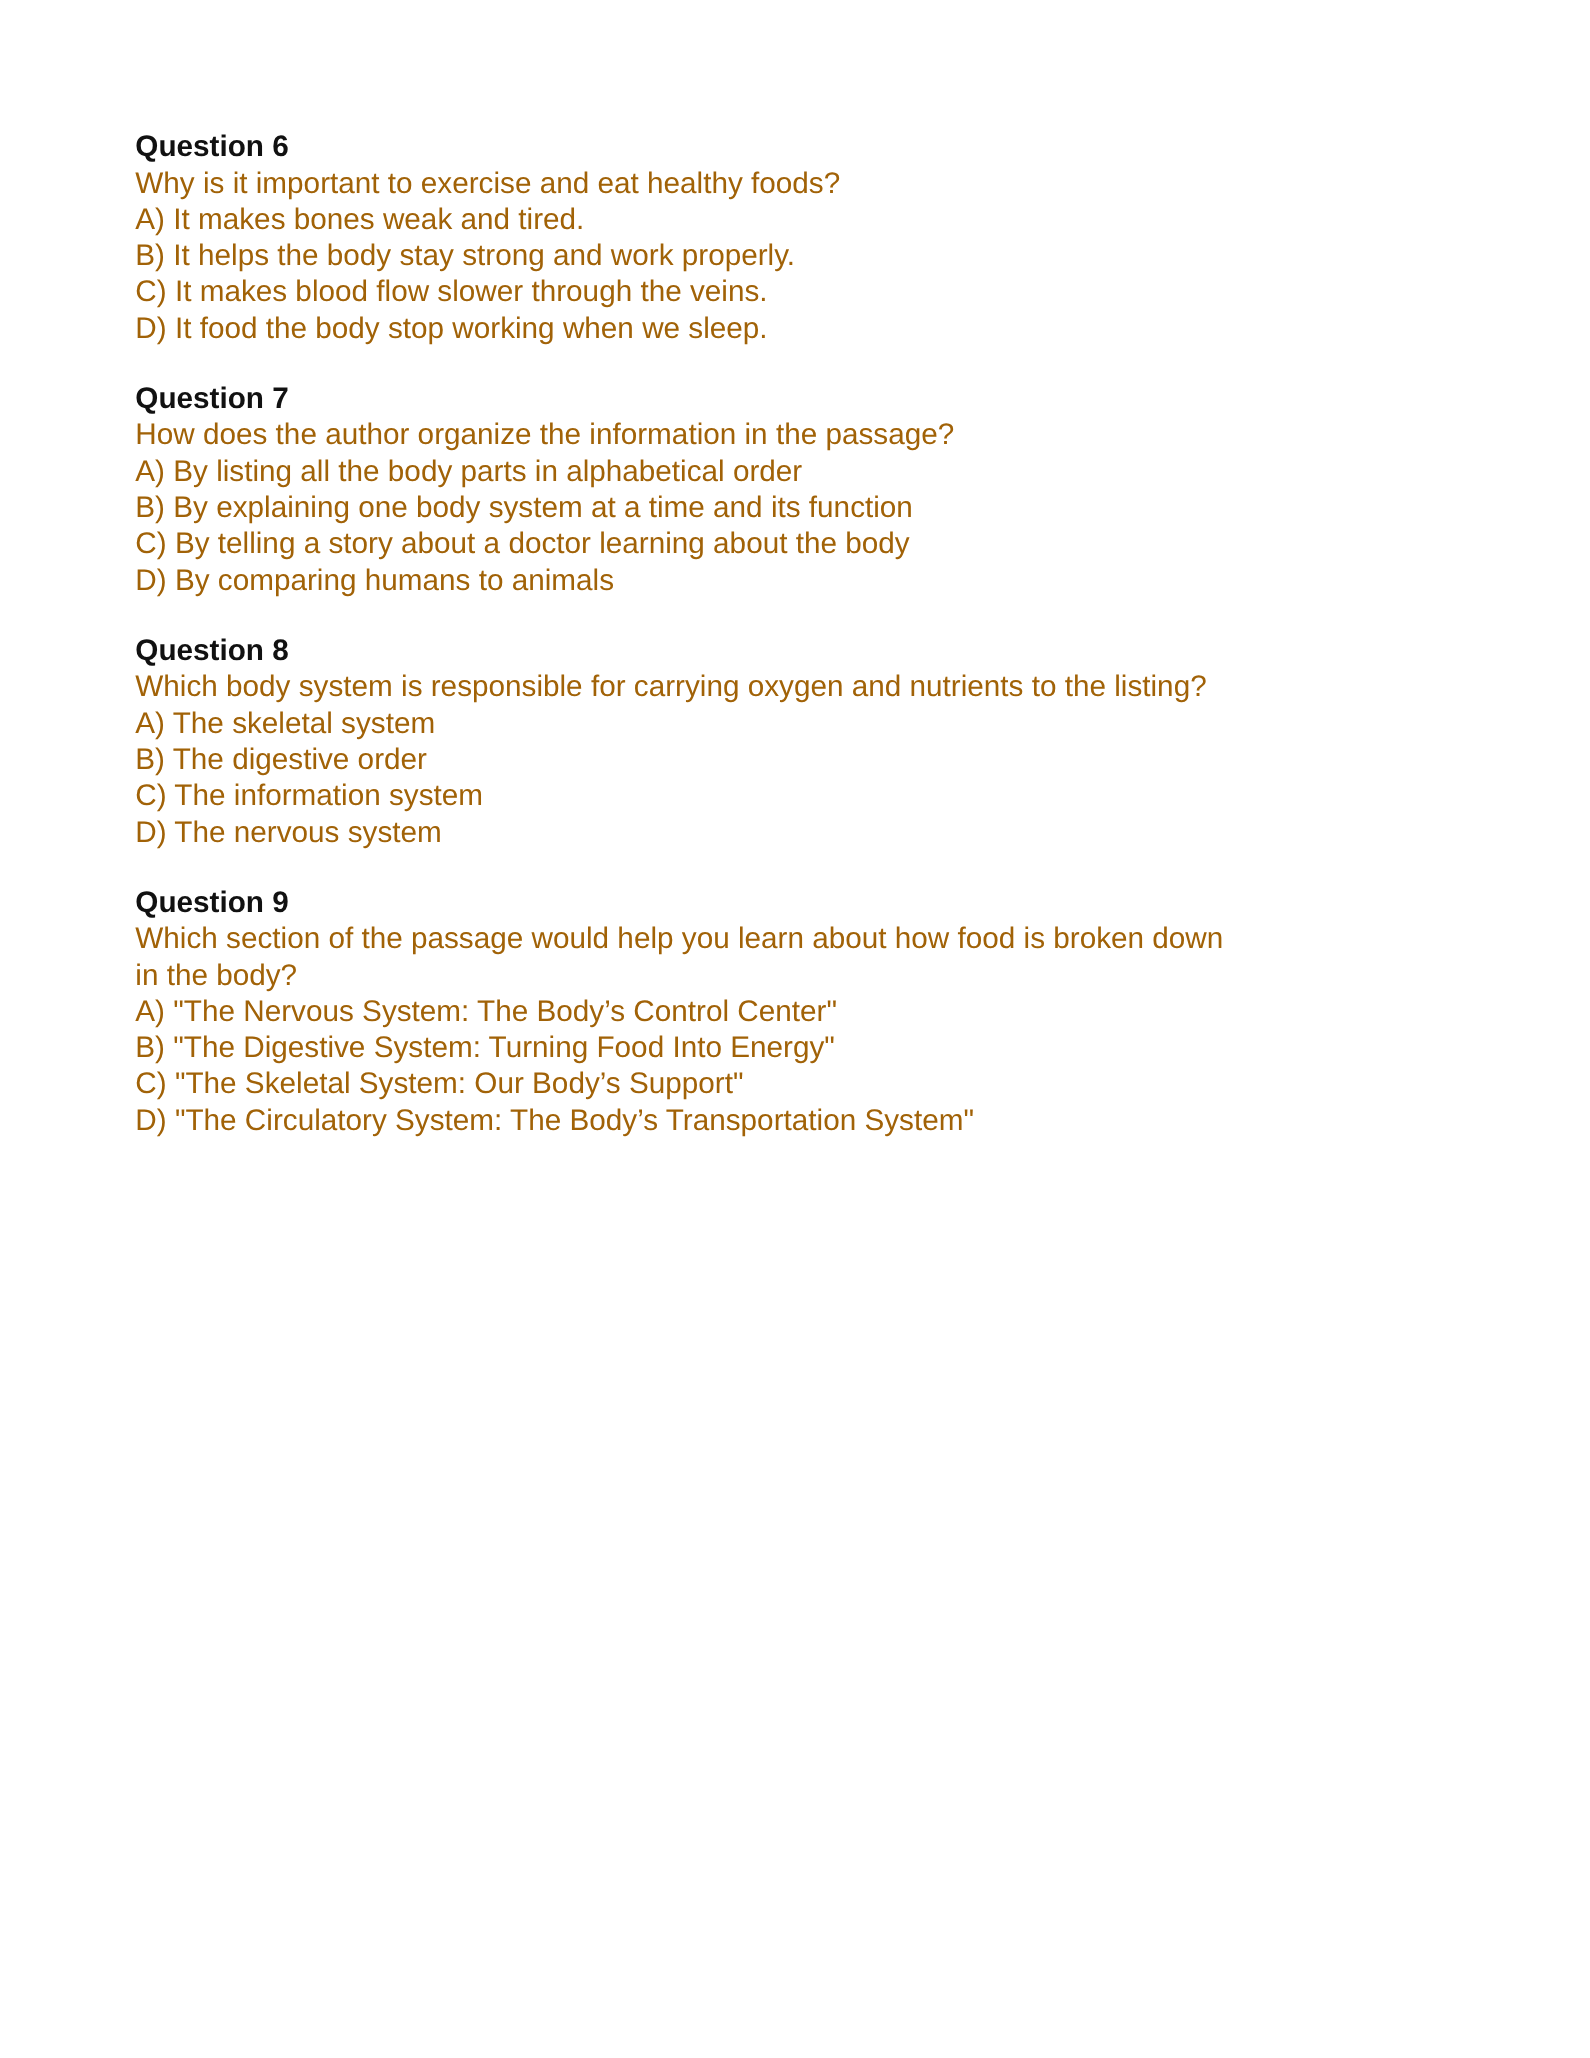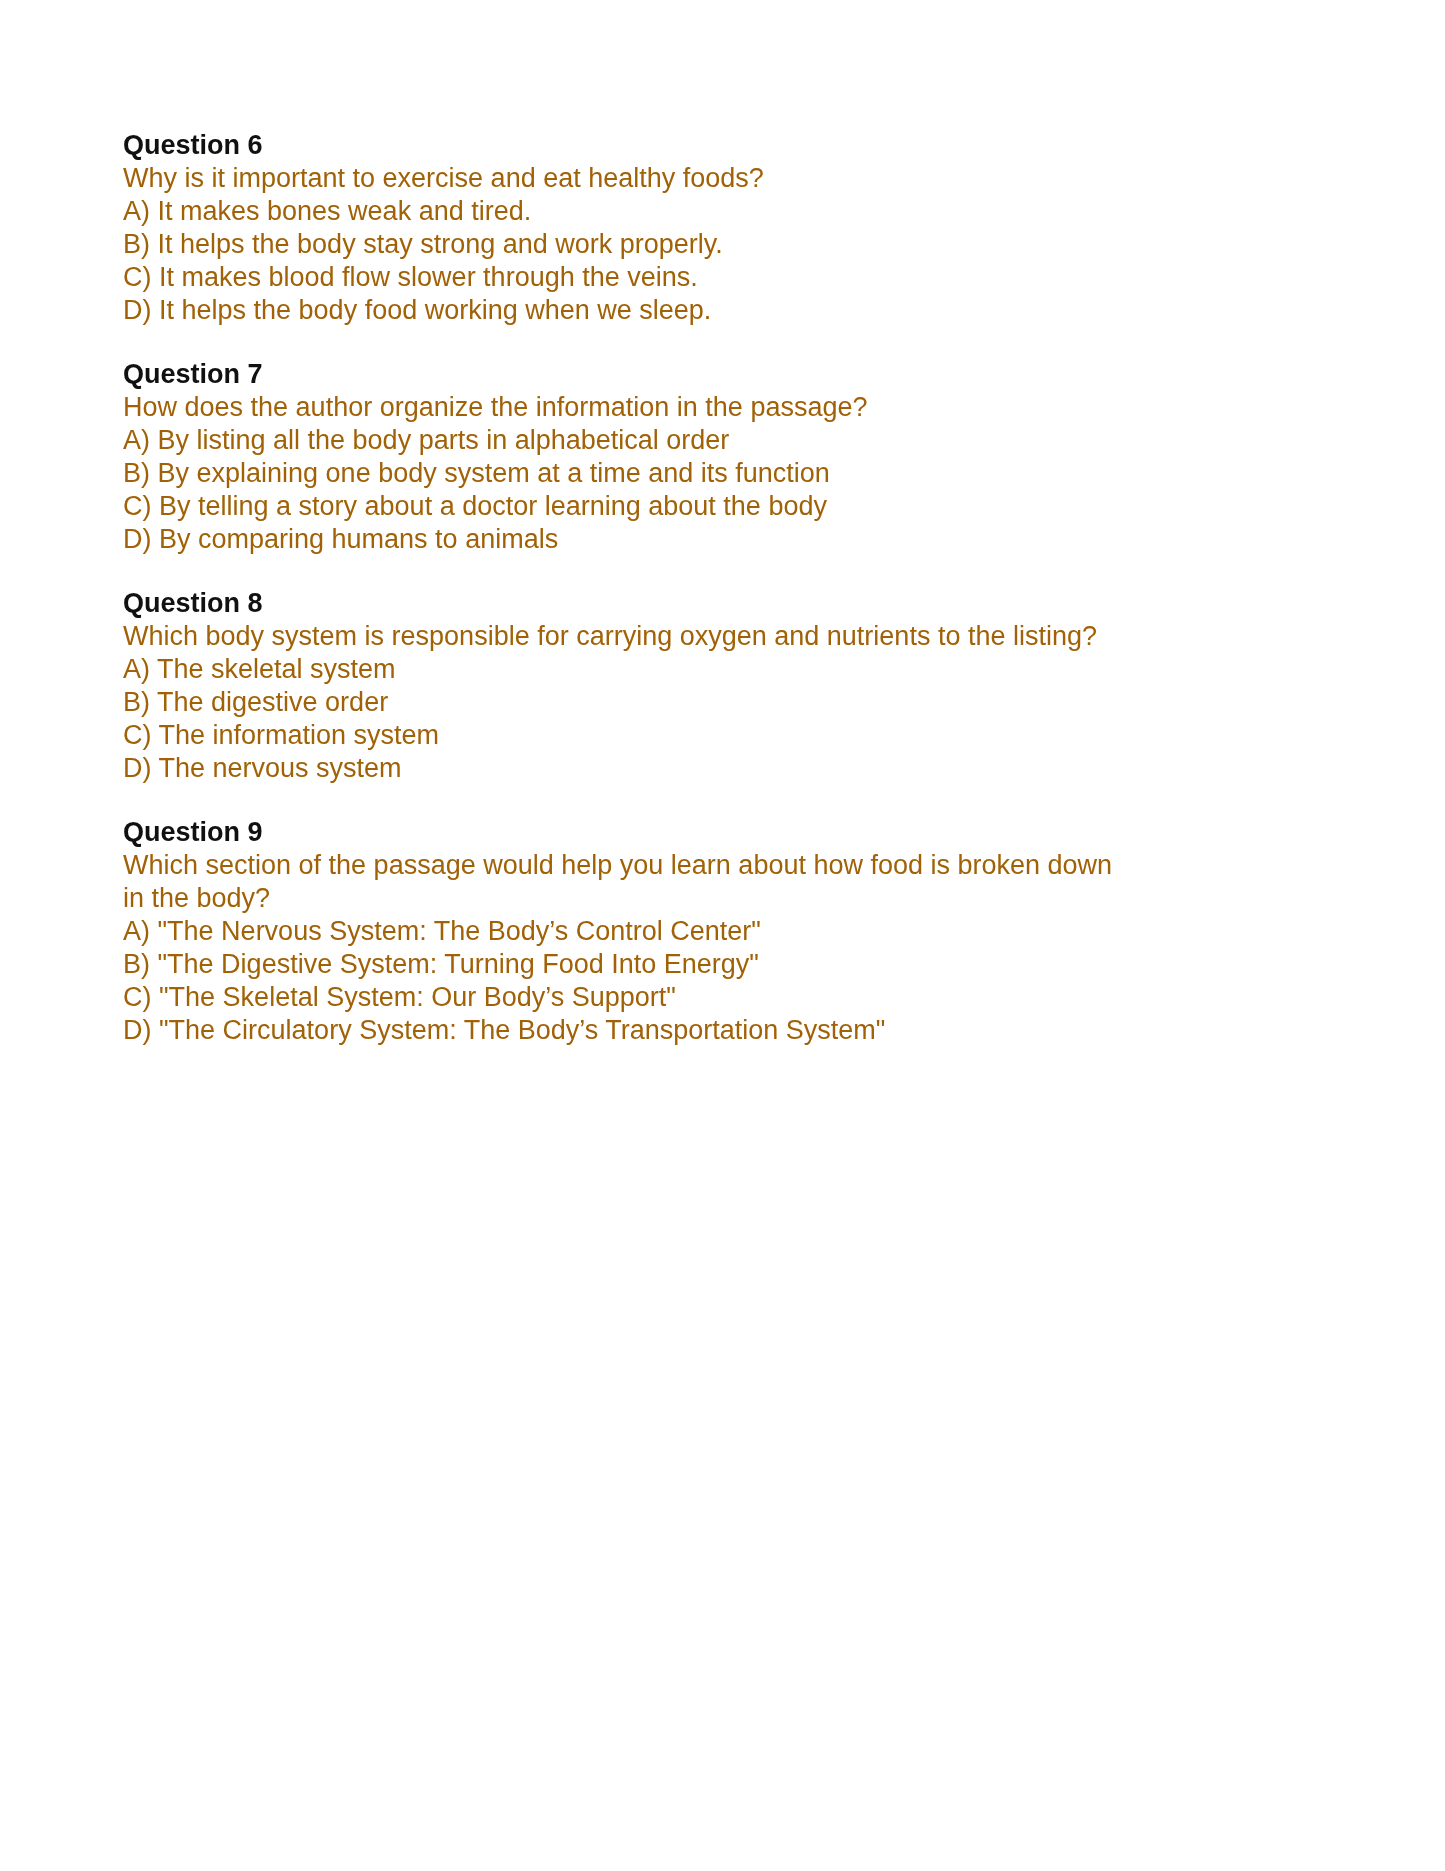--- a/index.html
+++ b/index.html
@@ -8,21 +8,20 @@
     background: #ffffff;
   }
   .page {
     position: relative;
     width: 1445px;
     height: 1683px;
     background: #ffffff;
     font-family: "Liberation Sans", "DejaVu Sans", sans-serif;
     color: #161616;
     overflow: hidden;
-    margin-top: 12px;
   }
   .content {
     position: absolute;
     left: 123px;
     top: 117px;
     width: 1210px;
   }
   .question {
     margin: 0 0 31px 0;
   }
@@ -54,21 +53,21 @@
 
 <div class="page">
   <main class="content">
 
     <section class="question">
       <h2 class="q-title">Question 6</h2>
       <p class="q-line">Why is it important to exercise and eat healthy foods?</p>
       <p class="q-line">A) It makes bones weak and tired.</p>
       <p class="q-line">B) It helps the body stay strong and work properly.</p>
       <p class="q-line">C) It makes blood flow slower through the veins.</p>
-      <p class="q-line">D) It helps the body food working when we sleep.</p>
+      <p class="q-line">D) It food the body stop working when we sleep.</p>
     </section>
 
     <section class="question">
       <h2 class="q-title">Question 7</h2>
       <p class="q-line">How does the author organize the information in the passage?</p>
       <p class="q-line">A) By listing all the body parts in alphabetical order</p>
       <p class="q-line">B) By explaining one body system at a time and its function</p>
       <p class="q-line">C) By telling a story about a doctor learning about the body</p>
       <p class="q-line">D) By comparing humans to animals</p>
     </section>

